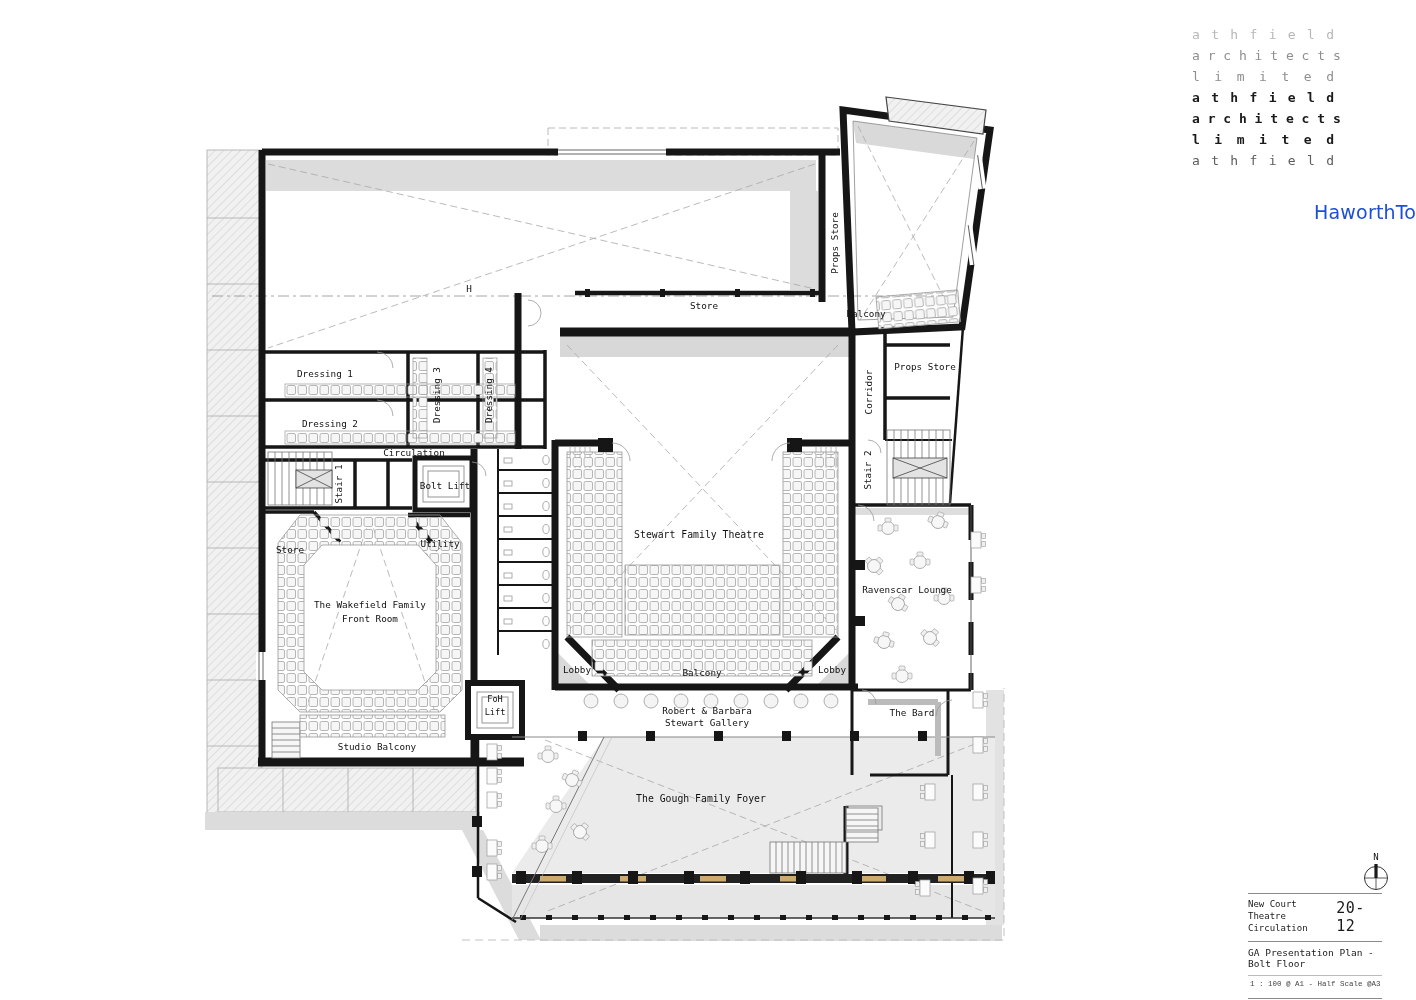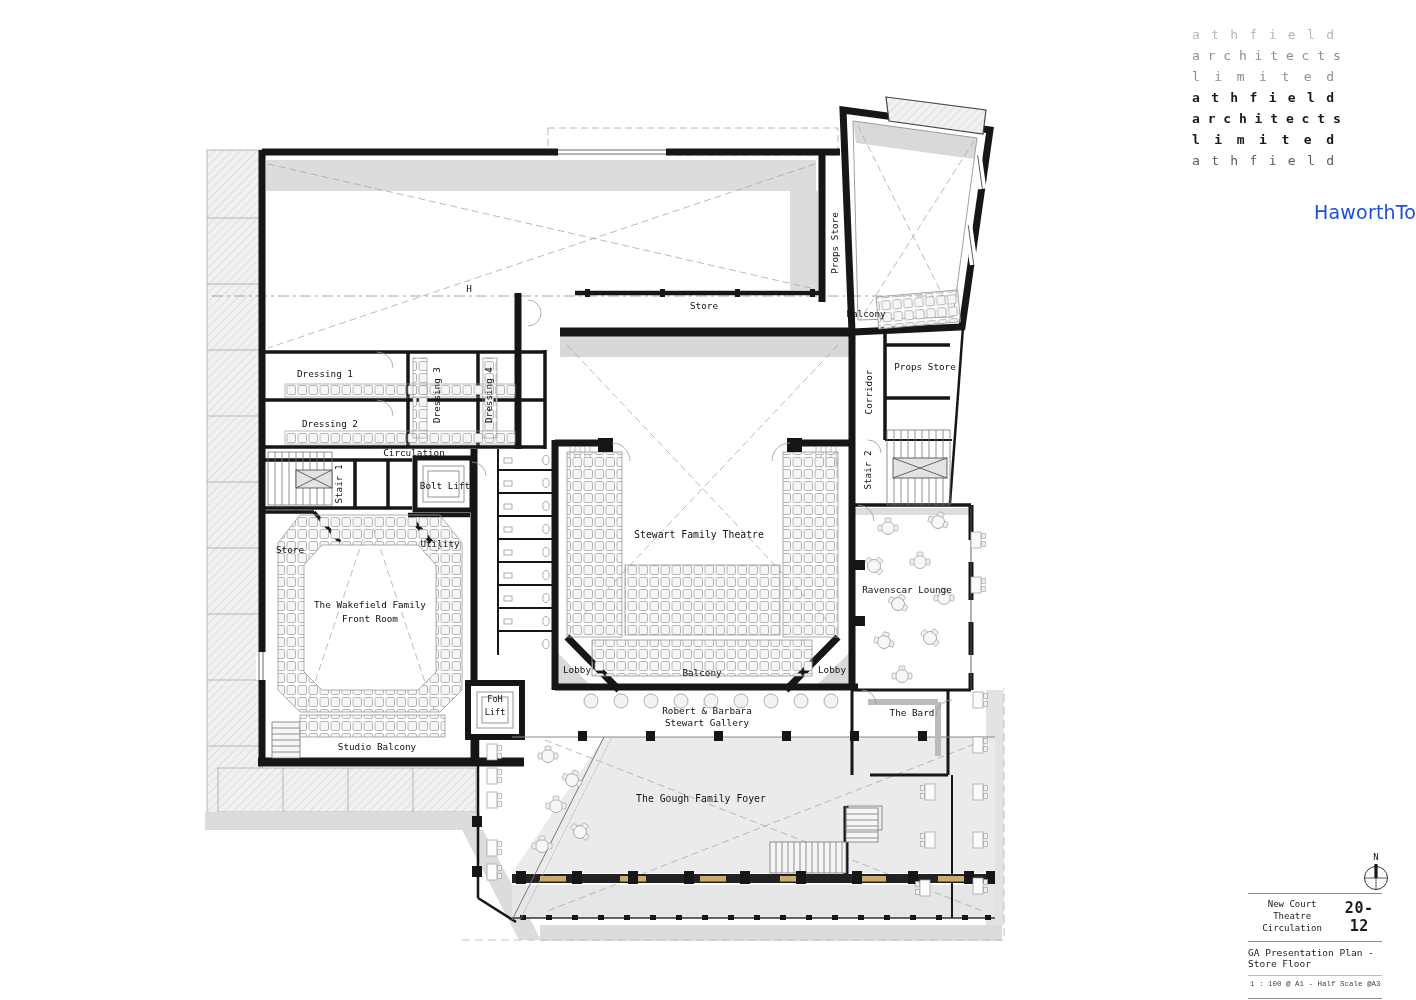--- a/index.html
+++ b/index.html
@@ -11,23 +11,23 @@
     text-align:justify;text-align-last:justify;white-space:nowrap;}
   .f1{color:#b7b7b7;font-weight:400;}
   .f2,.f3{color:#8f8f8f;font-weight:400;}
   .f4,.f5,.f6{color:#1a1a1a;font-weight:bold;}
   .f7{color:#5c5c5c;font-weight:400;}
   .studio{position:absolute;left:1314px;top:201px;width:150px;font-family:"DejaVu Sans",sans-serif;
     font-size:19px;color:#1d4ed8;letter-spacing:0.2px;}
   
   .tblock{position:absolute;left:1248px;top:893px;width:134px;color:#1a1a1a;}
   .tb-rule{border-top:1px solid #8a8a8a;margin:0;}
-  .tb-row1{display:flex;justify-content:space-between;align-items:flex-start;padding-top:4px;text-align:center;}
+  .tb-row1{display:flex;justify-content:space-between;align-items:flex-start;padding-top:4px;}
   .tb-proj{font-size:9px;line-height:12px;}
-  .tb-num{font-size:15px;font-weight:bold;letter-spacing:0.5px;padding-top:1px;}
+  .tb-num{font-size:15px;font-weight:normal;letter-spacing:0.5px;padding-top:1px;}
   .tb-title{font-size:9.5px;padding:5px 0 6px 0;}
   .tb-scale{font-size:7.5px;color:#444;padding:4px 0 10px 2px;font-family:Liberation Mono, monospace;}
   .north{position:absolute;left:1356px;top:850px;width:40px;height:48px;}
   
   .planwrap{position:absolute;left:0;top:0;width:1230px;height:1000px;}
   text{font-family:"DejaVu Sans Mono",monospace;fill:#111;}
   .lbl{font-size:9.3px;text-anchor:middle;}
   .lbl-big{font-size:9.8px;text-anchor:middle;}
   .lbl-sm{font-size:8.6px;text-anchor:middle;}
 </style>
@@ -446,19 +446,19 @@
   <div class="tblock">
     <div class="tb-rule"></div>
     <div class="tb-row1">
       <div class="tb-proj">
         <div>New Court Theatre</div>
         <div>Circulation</div>
       </div>
       <div class="tb-num">20-12</div>
     </div>
     <div class="tb-rule" style="margin-top:6px;"></div>
-    <div class="tb-title">GA Presentation Plan - Store Floor</div>
+    <div class="tb-title">GA Presentation Plan - Bolt Floor</div>
     <div class="tb-rule" style="border-top-color:#bbb;"></div>
     <div class="tb-scale">1 : 100 @ A1 - Half Scale @A3</div>
     <div class="tb-rule"></div>
   </div>
 
 </div>
 
 </body></html>

